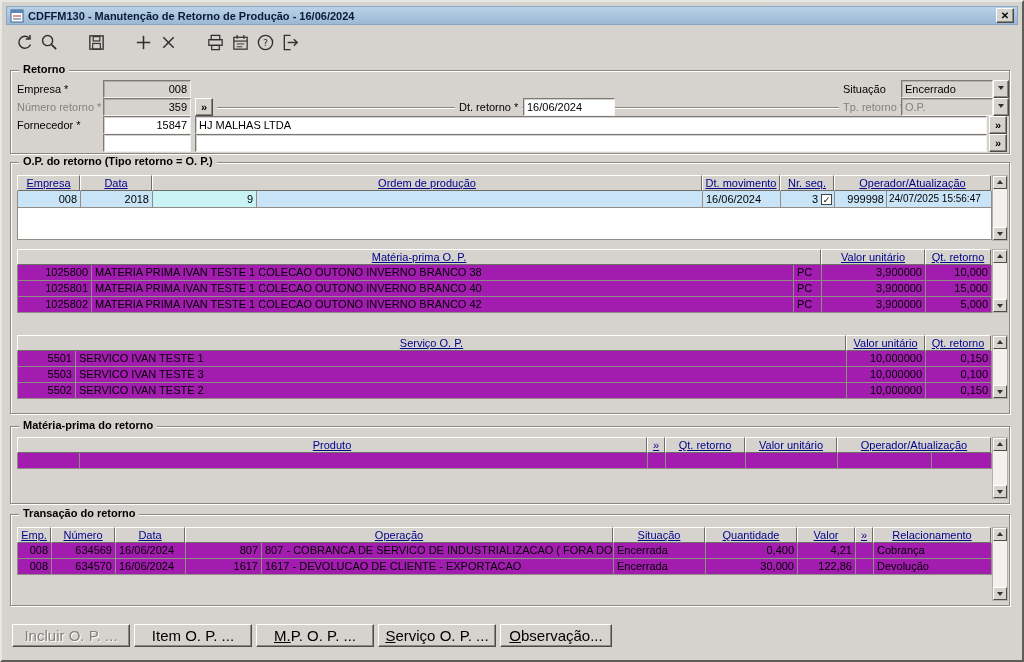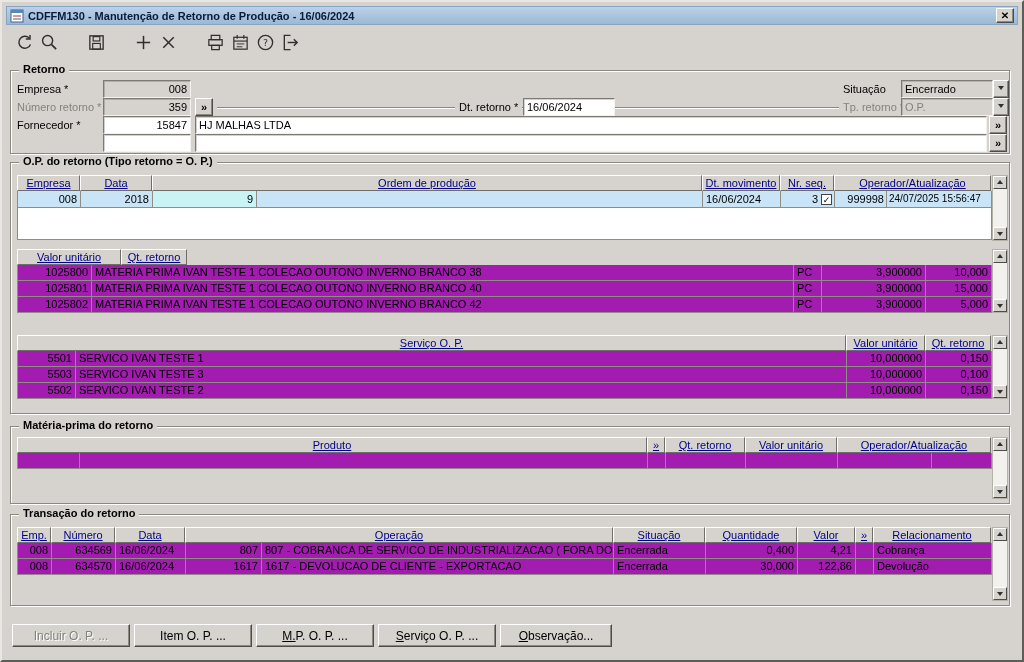--- a/index.html
+++ b/index.html
@@ -65,21 +65,21 @@
   .opnum { display:block; width:52px; text-align:right; padding:0 2px; border-right:1px solid #8f8d86; }
   .opdt { display:block; flex:1; font-size:10px; padding:0 2px; }
   
   .vsb { position:absolute; width:16px; background:#f2f1ee; border:1px solid #b5b2aa; }
   .sbb { position:absolute; left:0; width:14px; height:13px; background:#d6d3ce; border:1px solid;
          border-color:#fff #4e4c47 #4e4c47 #fff; display:flex; align-items:center; justify-content:center; }
   .sbb.up { top:0; } .sbb.down { bottom:0; }
   
   .bb { position:absolute; top:622px; height:23px; background:#d6d3ce; border:1px solid;
         border-color:#fff #4e4c47 #4e4c47 #fff; box-shadow:inset -1px -1px 0 #8a887f;
-        font-family:inherit; font-size:12px; }
+        font-family:inherit; font-size:15px; }
   .bb span { display:block; }
   .accl span::first-letter { text-decoration:underline; }
   .disab { color:#84827d; text-shadow:1px 1px 0 #fff; }
   svg { display:block; }
 </style>
 </head>
 <body>
 
 <div class="win">
 
@@ -257,20 +257,21 @@
       <div class="sbb up">
           <span class="tri-u2"></span>
         </div>
       <div class="sbb down">
           <span class="tri-d"></span>
         </div>
     </div>
 
     <div class="grid" style="left:6px; top:86px; width:990px;">
       <div class="hr">
+        <div class="gh" style="width:804px;">Matéria-prima O. P.</div>
         <div class="gh" style="width:104px;">Valor unitário</div>
         <div class="gh" style="width:66px;">Qt. retorno</div>
       </div>
       <div class="br">
         <div class="gc ra" style="width:74px;">1025800</div>
         <div class="gc" style="width:702px;">MATERIA PRIMA IVAN TESTE 1 COLECAO OUTONO INVERNO BRANCO 38</div>
         <div class="gc" style="width:28px;">PC</div>
         <div class="gc ra" style="width:104px;">3,900000</div>
         <div class="gc ra" style="width:66px;">10,000</div>
       </div>

